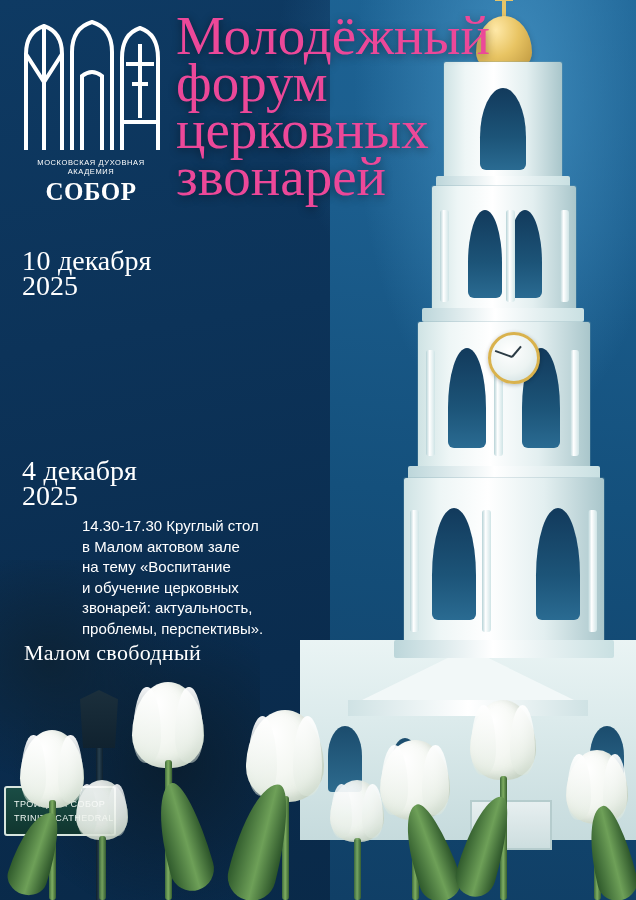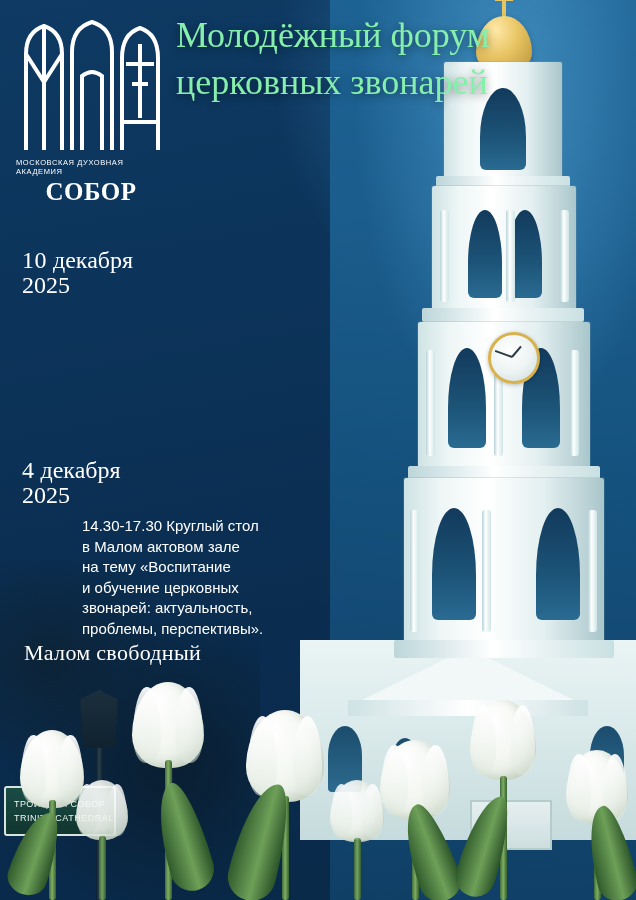--- a/index.html
+++ b/index.html
@@ -262,21 +262,21 @@
   }
   .logo-mark {
     position: relative;
     width: 150px; height: 142px;
   }
   .logo-mark svg { display: block; }
   .logo-line {
     font-size: 7.5px;
     letter-spacing: .6px;
     color: #ffffff;
-    text-align: left;
+    text-align: center;
     width: 150px;
     margin-top: 2px;
     font-family: "Liberation Sans", sans-serif;
   }
   .logo-school {
     font-family: "Liberation Serif", serif;
     font-size: 25px;
     font-weight: 700;
     line-height: 25px;
     text-align: center;
@@ -284,32 +284,32 @@
     margin-top: 3px;
     letter-spacing: .5px;
   }
 
   
   .headline {
     position: absolute;
     left: 176px; top: 12px;
     width: 340px;
     font-family: "Liberation Serif", serif;
-    font-size: 36px;
+    font-size: 55px;
     line-height: 47px;
     font-weight: 400;
-    color: #86efac;
+    color: #ec4899;
     text-shadow: 0 2px 10px rgba(0,0,0,0.45);
   }
 
   
   .date-block { position: absolute; }
   .date-head {
     font-family: "Liberation Serif", serif;
-    font-size: 24px;
+    font-size: 28px;
     line-height: 25px;
     font-weight: 400;
     color: #ffffff;
   }
   .date-head .day { letter-spacing: .5px; }
   .detail {
     font-family: "Liberation Sans", sans-serif;
     font-size: 15px;
     line-height: 20.5px;
     color: #ffffff;

